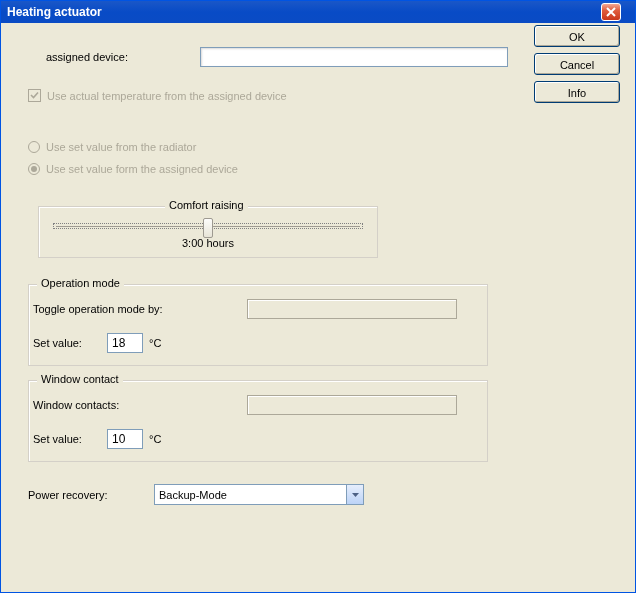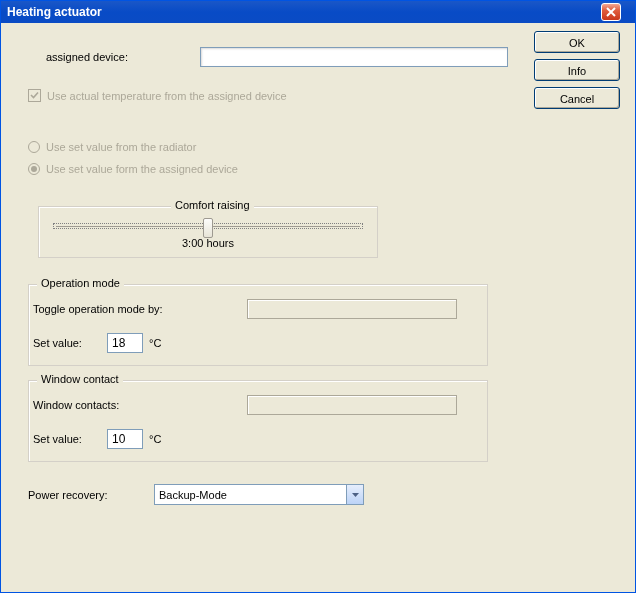--- a/index.html
+++ b/index.html
@@ -50,21 +50,21 @@
     border-radius: 3px;
     font-family: inherit;
     font-size: 11px;
     text-align: center;
     line-height: 20px;
     cursor: pointer;
     box-shadow: inset 1px 1px 0 #fff, inset -1px -1px 0 #aca899;
   }
   .right-buttons {
     position: absolute;
-    top: 8px; right: 14px;
+    top: 2px; right: 14px;
     display: flex; flex-direction: column; gap: 6px;
   }
   .main-col {
     position: absolute;
     top: 10px; left: 26px; width: 480px;
   }
   .row-assigned {
     display: flex; align-items: center;
     margin-top: 14px;
     margin-left: 18px;
@@ -131,21 +131,21 @@
     padding: 0 4px;
     font-size: 11px;
     color: #000;
   }
   .comfort-box {
     width: 340px;
     margin-left: 10px;
     padding: 10px 12px 8px 12px;
     text-align: center;
   }
-  .comfort-box .legend { left: 132px; }
+  .comfort-box .legend { left: 126px; }
   .slider-track {
     position: relative;
     height: 6px;
     border: 1px dotted #808080;
     margin: 6px 2px 4px 2px;
   }
   .slider-inner-line {
     position: absolute;
     top: 2px; left: 2px; right: 2px;
     height: 1px;
@@ -217,22 +217,22 @@
       <svg viewBox="0 0 10 10">
         <path d="M1 1 L9 9 M9 1 L1 9" stroke="#fff" stroke-width="2" fill="none"></path>
       </svg>
     </div>
   </div>
 
   <div class="client">
 
     <div class="right-buttons">
       <button class="btn">OK</button>
+      <button class="btn">Cancel</button>
       <button class="btn">Info</button>
-      <button class="btn">Cancel</button>
     </div>
 
     <div class="main-col">
 
       <div class="row-assigned">
         <span class="lbl">assigned device:</span>
         <div class="sunken-edit" style="width:316px;"></div>
       </div>
 
       <div class="row-chk">

